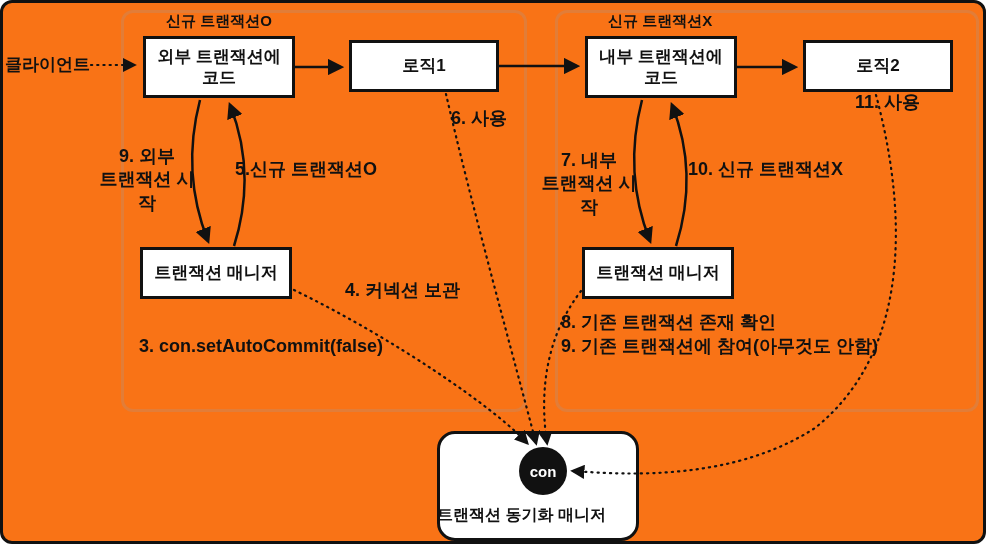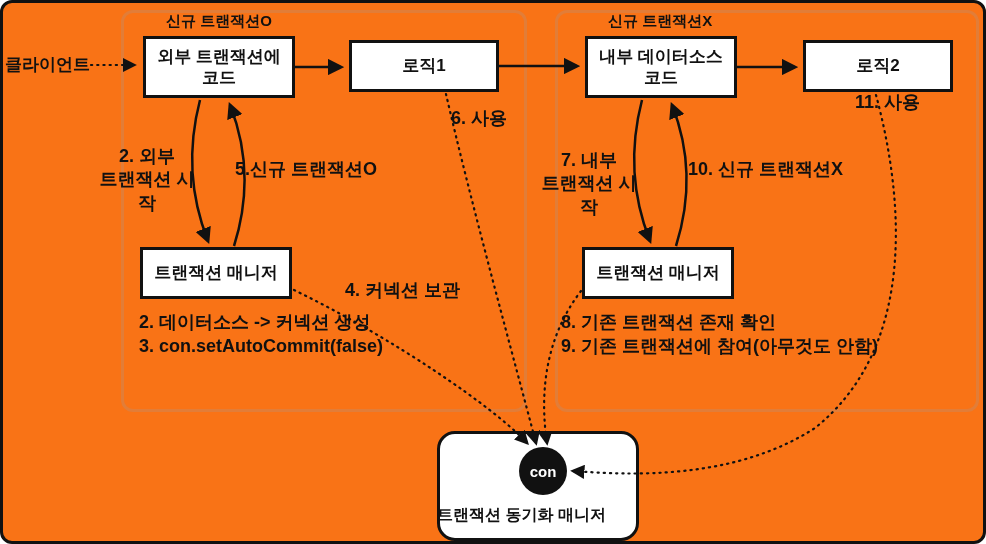--- a/index.html
+++ b/index.html
@@ -87,29 +87,28 @@
     <path d="M578,288 C538,340 538,400 544,440" stroke="#111" stroke-width="2.2" fill="none" stroke-dasharray="1.2 5" stroke-linecap="round" marker-end="url(#ah)"></path>
 
     <path d="M873,92 C902,200 912,345 812,425 C730,478 625,472 570,468" stroke="#111" stroke-width="2.2" fill="none" stroke-dasharray="1.2 5" stroke-linecap="round" marker-end="url(#ah)"></path>
   </svg>
 
   <div class="box" style="left:140px;top:33px;width:152px;height:62px;">외부 트랜잭션에
 코드</div>
   <div class="box" style="left:346px;top:37px;width:150px;height:52px;">로직1</div>
   <div class="box" style="left:137px;top:244px;width:152px;height:52px;">트랜잭션 매니저</div>
 
-  <div class="box" style="left:582px;top:33px;width:152px;height:62px;">내부 데이터소스
+  <div class="box" style="left:582px;top:33px;width:152px;height:62px;">내부 트랜잭션에
 코드</div>
   <div class="box" style="left:800px;top:37px;width:150px;height:52px;">로직2</div>
   <div class="box" style="left:579px;top:244px;width:152px;height:52px;">트랜잭션 매니저</div>
 
-  <div class="lbl center" style="left:94px;top:142px;width:100px;">2. 외부
+  <div class="lbl center" style="left:94px;top:142px;width:100px;">9. 외부
 트랜잭션 시작</div>
   <div class="lbl" style="left:232px;top:155px;">5.신규 트랜잭션O</div>
-  <div class="lbl" style="left:136px;top:308px;">2. 데이터소스 -&gt; 커넥션 생성</div>
   <div class="lbl" style="left:136px;top:332px;">3. con.setAutoCommit(false)</div>
   <div class="lbl" style="left:342px;top:276px;">4. 커넥션 보관</div>
   <div class="lbl" style="left:448px;top:104px;">6. 사용</div>
 
   <div class="lbl center" style="left:536px;top:146px;width:100px;text-align:center;">7. 내부
 트랜잭션 시작</div>
   <div class="lbl" style="left:685px;top:155px;">10. 신규 트랜잭션X</div>
   <div class="lbl" style="left:558px;top:308px;">8. 기존 트랜잭션 존재 확인</div>
   <div class="lbl" style="left:558px;top:332px;">9. 기존 트랜잭션에 참여(아무것도 안함)</div>
   <div class="lbl" style="left:852px;top:88px;">11. 사용</div>

